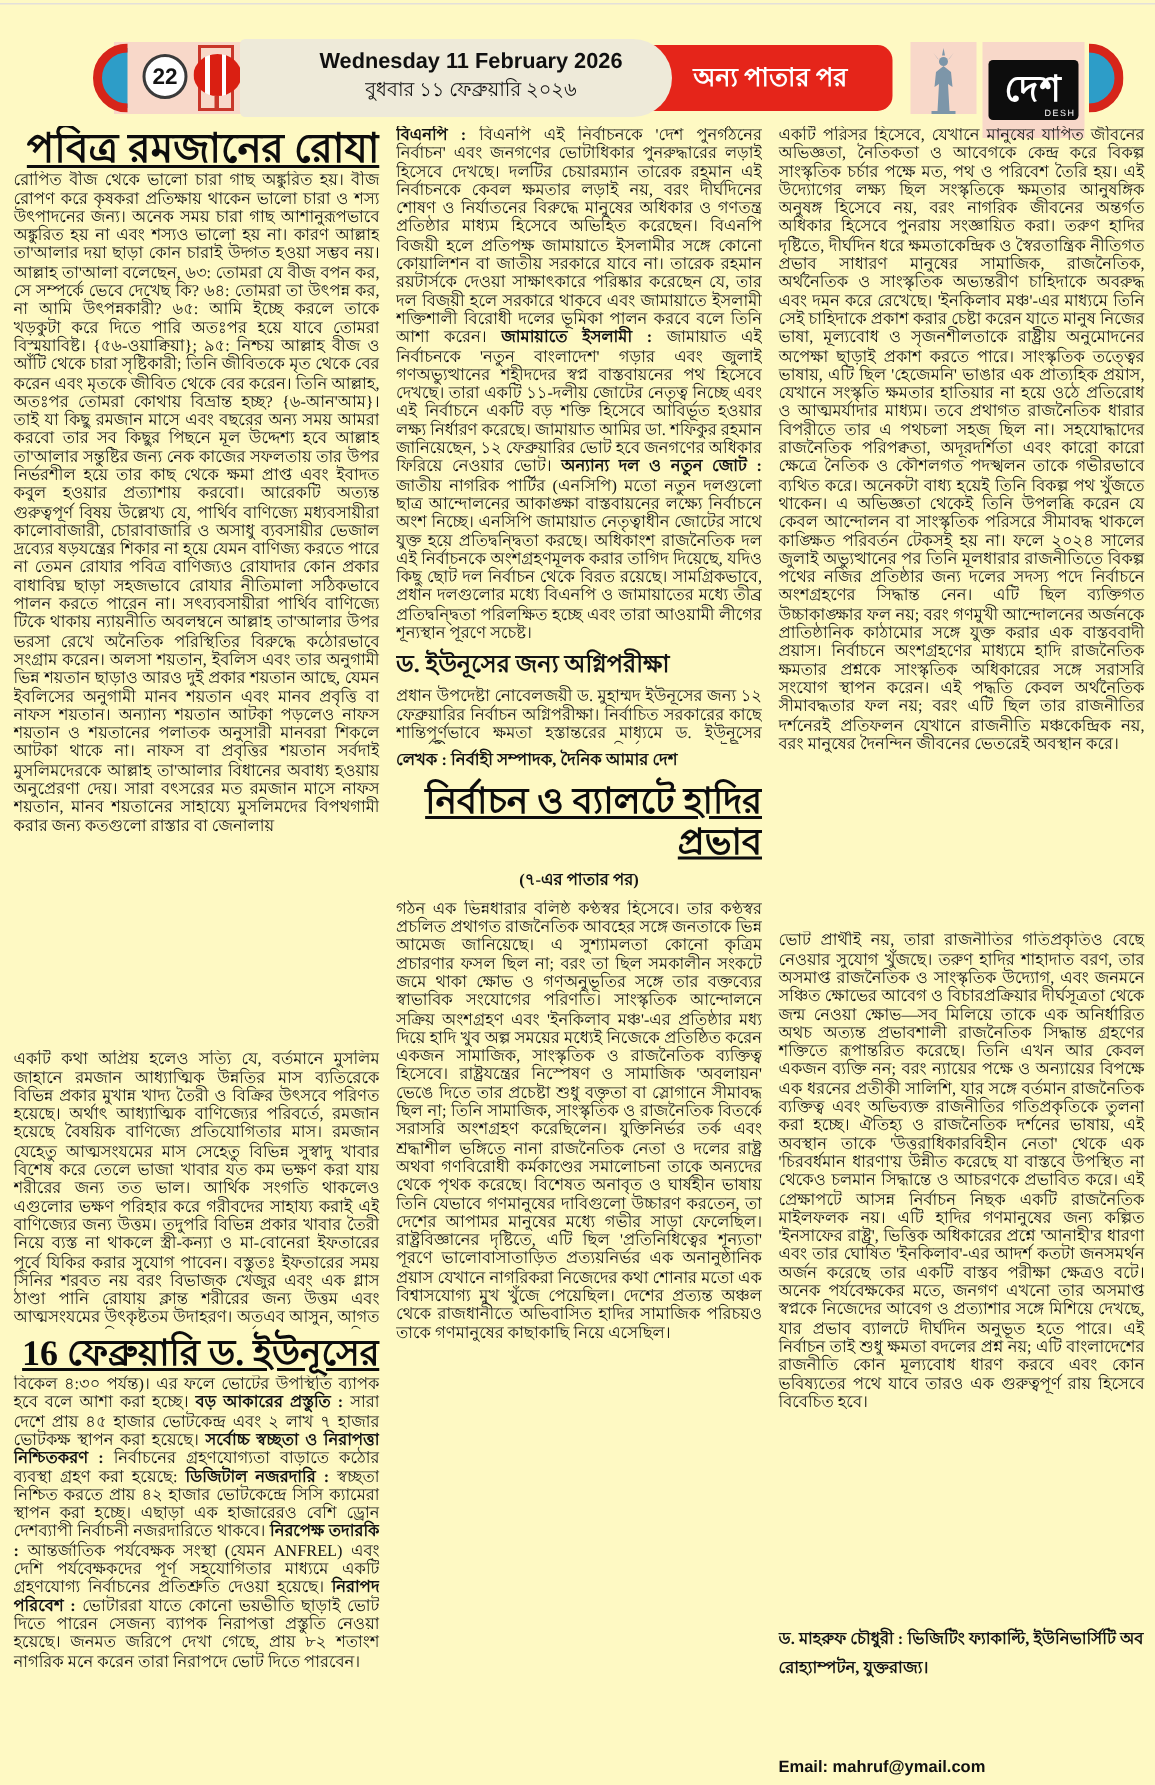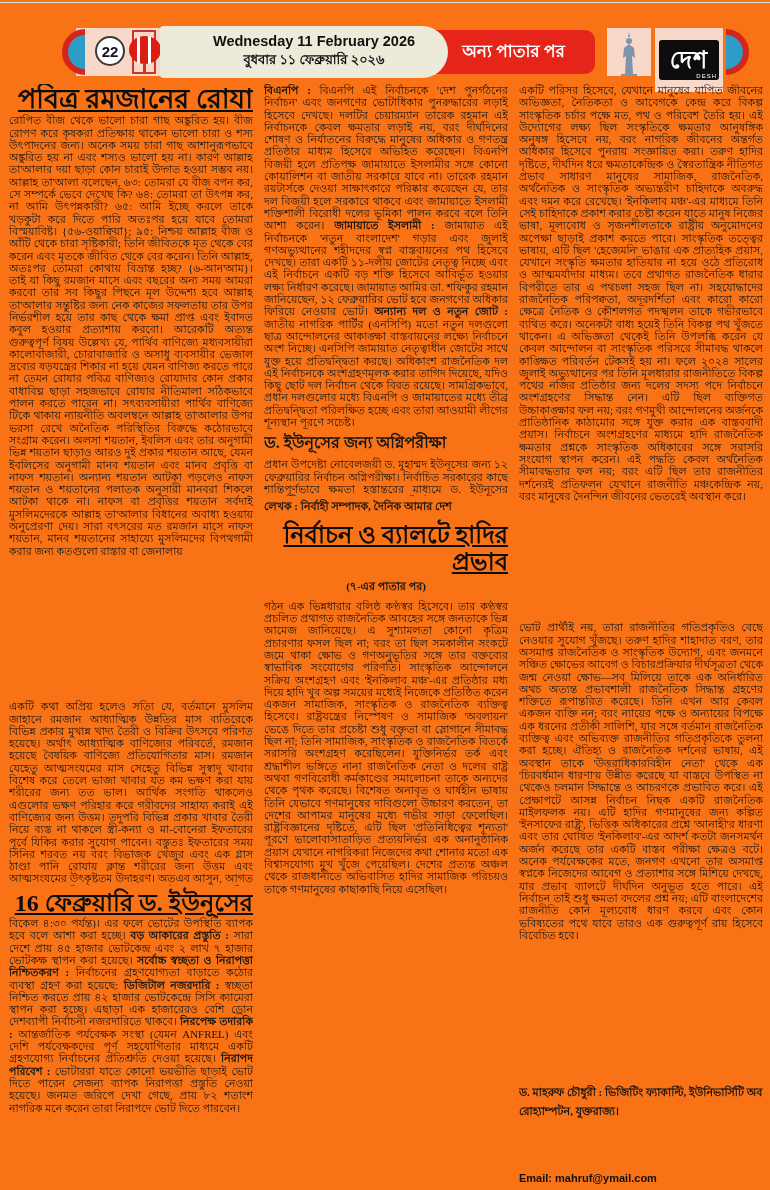--- a/index.html
+++ b/index.html
@@ -1,16 +1,16 @@
 <!DOCTYPE html>
 <html><head>
 <meta charset="utf-8">
 <style>
   html,body{margin:0;padding:0;background:#e8e8e4;}
-  .page{position:relative;width:770px;height:1190px;margin:0 auto;background:#f97316;overflow:hidden;
+  .page{position:relative;width:770px;height:1190px;margin:0 auto;background:#fef9c3;overflow:hidden;
         font-family:"Liberation Serif","DejaVu Serif",serif;color:#141414;}
   .topline{position:absolute;top:2px;left:0;width:100%;height:1px;background:#e3e0da;}
 
   
   .hdr{position:absolute;top:26px;left:0;width:770px;height:52px;}
   .pink-strip{position:absolute;left:76px;top:2px;width:140px;height:48px;background:#f8d8c9;}
   .orn{position:absolute;top:3px;width:23px;height:46px;overflow:hidden;}
   .orn .disc{position:absolute;top:0;width:46px;height:46px;border-radius:50%;
              background:#2d9dc8;border:6px solid #d6251a;box-sizing:border-box;}
   .orn-l{left:62px;} .orn-l .disc{left:0;}
@@ -23,21 +23,21 @@
   .brandmark .frame{position:absolute;left:2px;top:0;width:24px;height:44px;border:2px solid #c9362a;
                     box-sizing:border-box;background:transparent;}
   .brandmark .ball{position:absolute;left:-1px;top:6px;width:32px;height:28px;border-radius:50%;background:#da1f12;
                    background-image:linear-gradient(90deg,transparent 8px,#fff 8px,#fff 11px,transparent 11px,
                    transparent 19px,#fff 19px,#fff 22px,transparent 22px);}
   .brandmark .stem{position:absolute;left:13px;top:34px;width:3px;height:10px;background:#c9362a;}
   .datebox{position:absolute;left:160px;top:0;width:268px;height:52px;background:#eeead9;
            border-radius:4px 30px 30px 4px;z-index:3;display:flex;flex-direction:column;
            align-items:center;justify-content:center;padding-left:20px;}
   .date-en{font-family:"Liberation Sans",sans-serif;font-weight:bold;font-size:14.5px;color:#101010;}
-  .date-bn{font-weight:bold;font-size:13px;margin-top:1px;color:#101010;}
+  .date-bn{font-weight:normal;font-size:13px;margin-top:1px;color:#101010;}
   .redbanner{position:absolute;left:292px;top:4px;width:303px;height:44px;background:#e5251a;
              border-radius:0 10px 10px 0;z-index:1;}
   .redbanner span{position:absolute;left:150px;right:10px;top:0;height:44px;display:flex;align-items:center;
                   justify-content:center;color:#fff;font-weight:bold;font-size:17px;}
   .statue-box{position:absolute;left:607px;top:2px;width:44px;height:48px;background:#f8d8c9;
               display:flex;align-items:flex-end;justify-content:center;}
   .logo-box{position:absolute;left:655px;top:2px;width:68px;height:64px;background:#f8d8c9;
             display:flex;align-items:center;justify-content:center;}
   .logo-inner{position:relative;background:#0d0d0d;color:#fff;width:60px;height:40px;border-radius:3px;
               display:flex;align-items:center;justify-content:center;}

